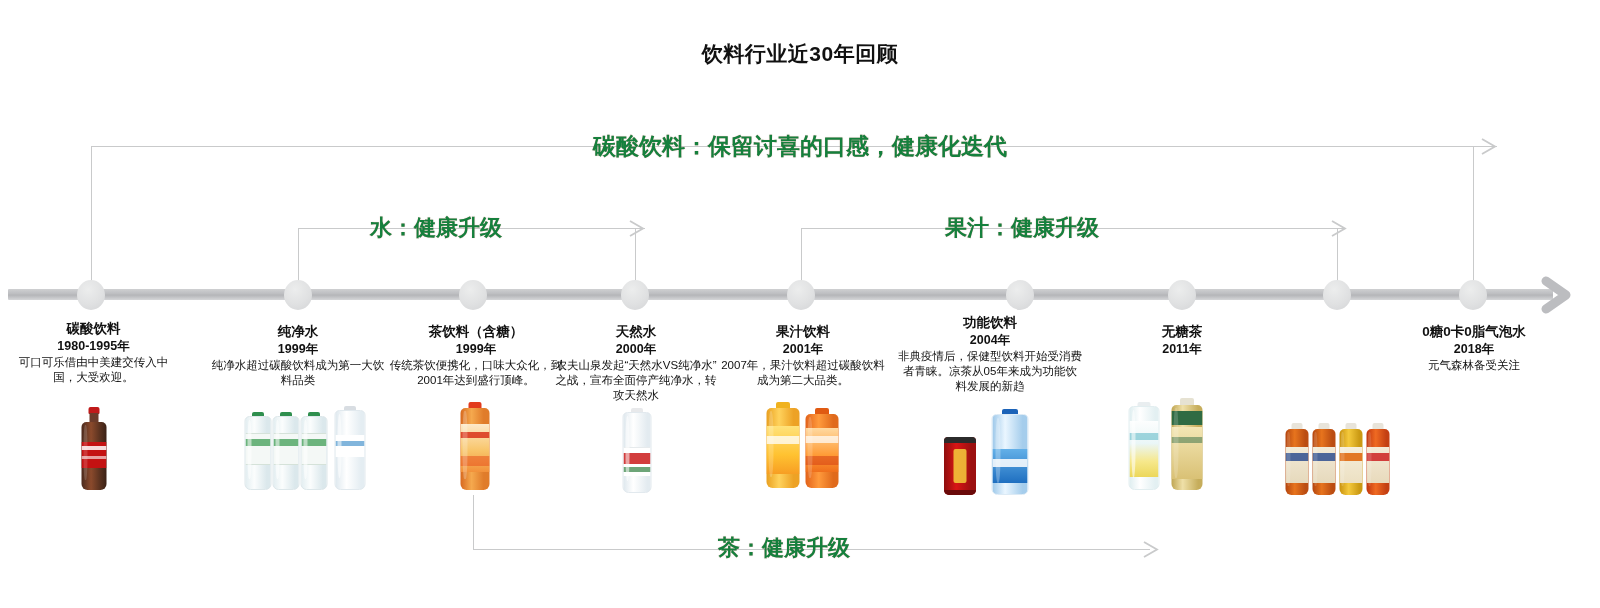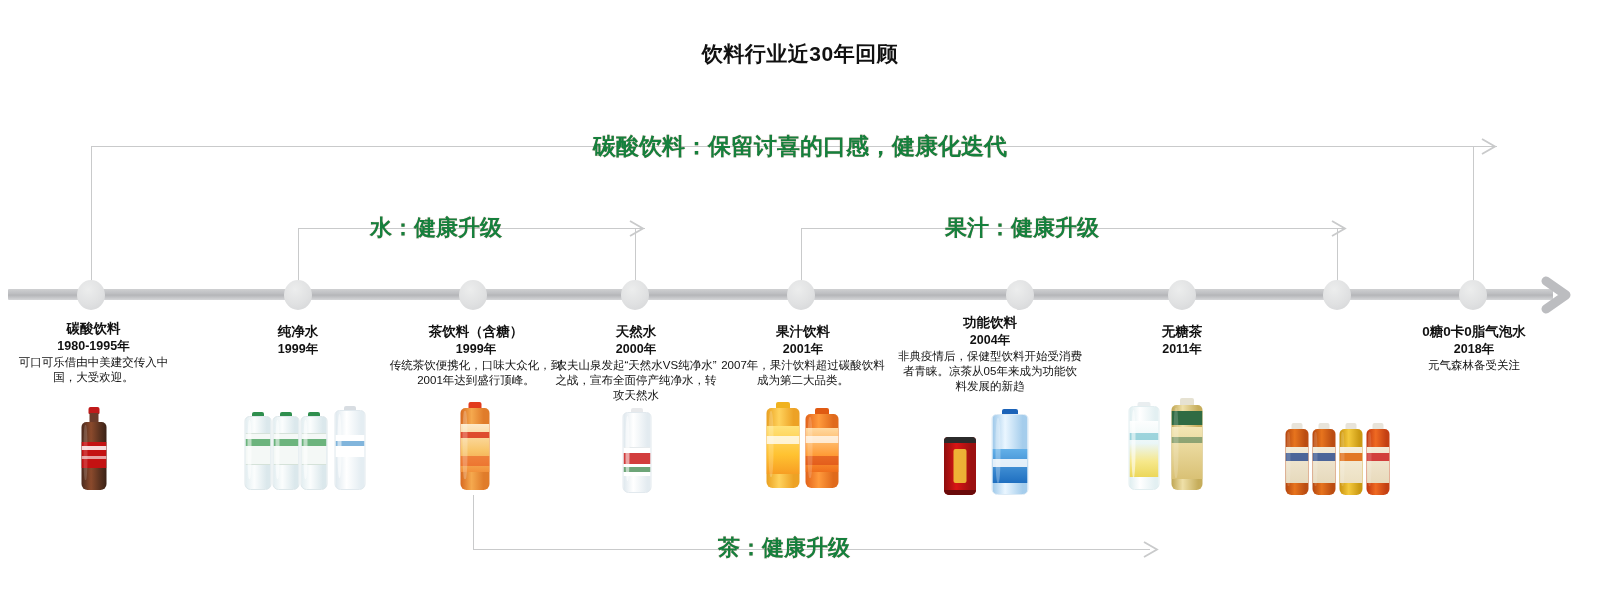--- a/index.html
+++ b/index.html
@@ -147,20 +147,21 @@
         <div class="label-band" style="top:24px;height:4px;background:rgba(255,255,255,.85);"></div>
         <div class="label-band" style="top:34px;height:3px;background:rgba(255,255,255,.6);"></div>
         <div class="sheen" style="opacity:.28;"></div>
       </div>
     </div>
   </div>
 
   <div class="item" style="left:208px;top:323px;width:180px;">
     <div class="name">纯净水</div>
     <div class="year">1999年</div>
+    <div class="desc">纯净水超过碳酸饮料成为第一大饮料品类</div>
   </div>
   <div class="products" style="left:222px;top:400px;width:165px;height:90px;gap:2px;">
     <div class="bottle" style="width:26px;height:78px;">
       <div class="cap" style="width:12px;height:7px;background:#2f8f4e;"></div>
       <div class="body" style="width:25px;height:72px;background:linear-gradient(90deg,#e3eef1,#fbfdfd 35%,#dbe8ec 85%);border:1px solid #dde7ea;">
         <div class="label-band" style="top:16px;height:30px;background:#f4f8f6;border-top:1px solid #d5e2d9;border-bottom:1px solid #d5e2d9;"></div>
         <div class="label-band" style="top:22px;height:7px;background:#4aa35f;opacity:.8;"></div>
         <div class="sheen"></div>
       </div>
     </div>

